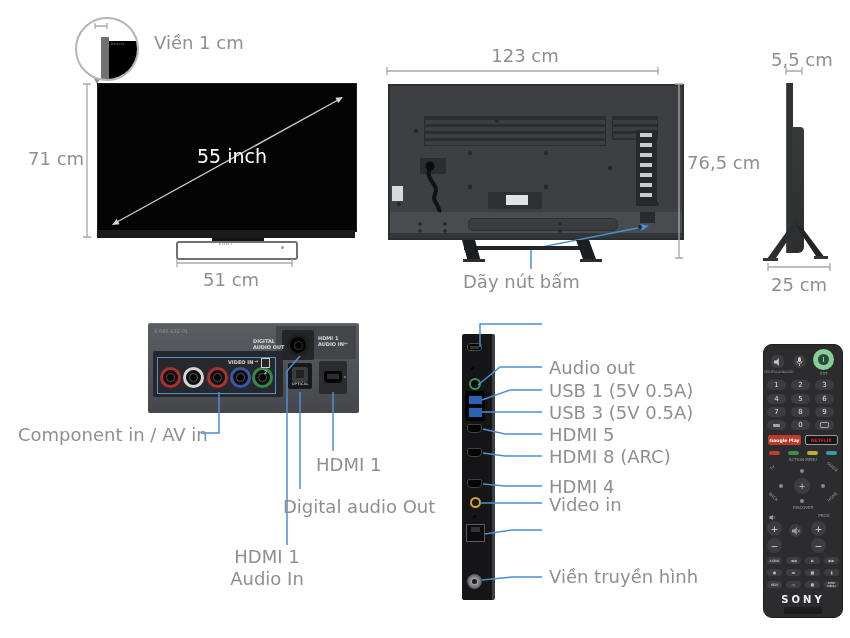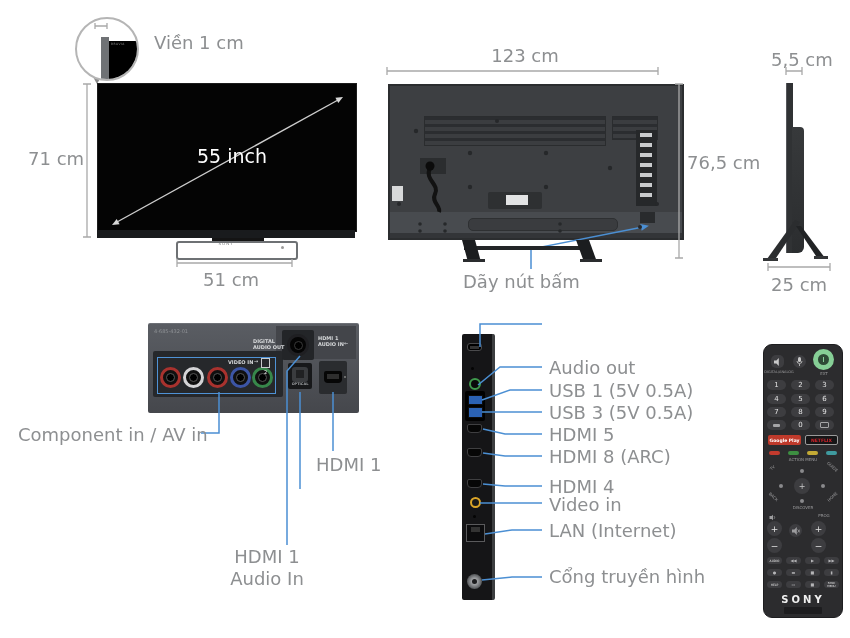--- a/index.html
+++ b/index.html
@@ -114,20 +114,21 @@
     <div class="abs" style="left:171px;top:37px;width:28px;height:33px;background:#2a2c2f;border-radius:2px;">
       <div class="abs" style="left:5px;top:10px;width:18px;height:12px;background:#060606;border-radius:2px 2px 4px 4px;">
         <div class="abs" style="left:3px;top:3px;width:12px;height:5px;background:#2e2e2e;"></div>
       </div>
       <div class="abs" style="left:25px;top:15px;width:2px;height:2px;border-radius:50%;background:#808080;"></div>
     </div>
   </div>
 
   <div class="lab" style="left:18px;top:424px;">Component in / AV in</div>
   <div class="lab" style="left:316px;top:454px;">HDMI 1</div>
+  <div class="lab" style="left:283px;top:496px;width:150px;text-align:right;">Digital audio Out</div>
   <div class="lab" style="left:222px;top:546px;width:90px;text-align:center;">HDMI 1</div>
   <div class="lab" style="left:222px;top:568px;width:90px;text-align:center;">Audio In</div>
 
   <div class="abs" style="left:462px;top:334px;width:30px;height:266px;background:#151517;border-right:3px solid #3c3e40;border-radius:2px;box-sizing:content-box;z-index:1;">
     <div class="port" style="left:5px;top:9px;width:15px;height:8px;background:#000;border:1px solid #4a4a4c;border-radius:3px;">
       <div class="abs" style="left:2px;top:2px;width:9px;height:3px;background:#333;"></div>
     </div>
     <div class="port" style="left:9px;top:33px;width:3px;height:3px;border-radius:50%;background:#040404;"></div>
     <div class="port" style="left:7px;top:44px;width:12px;height:12px;border-radius:50%;background:#0a0a0a;border:2.5px solid #3f9a4d;"></div>
     <div class="port" style="left:3px;top:57px;width:20px;height:30px;background:#000;border-radius:2px;">
@@ -147,22 +148,21 @@
     </div>
   </div>
 
   <div class="lab" style="left:549px;top:357px;">Audio out</div>
   <div class="lab" style="left:549px;top:380px;">USB 1 (5V 0.5A)</div>
   <div class="lab" style="left:549px;top:402px;">USB 3 (5V 0.5A)</div>
   <div class="lab" style="left:549px;top:424px;">HDMI 5</div>
   <div class="lab" style="left:549px;top:446px;">HDMI 8 (ARC)</div>
   <div class="lab" style="left:549px;top:476px;">HDMI 4</div>
   <div class="lab" style="left:549px;top:494px;">Video in</div>
-  <div class="lab" style="left:549px;top:520px;">LAN (Internet)</div>
-  <div class="lab" style="left:549px;top:566px;">Cổng truyền hình</div>
+  <div class="lab" style="left:549px;top:566px;">Viền truyền hình</div>
 
   <div class="abs" style="left:763px;top:344px;width:78px;height:272px;background:#2c2c2e;border:1px solid #1e1e20;border-radius:9px;z-index:2;box-sizing:content-box;">
 
     <div class="rbtn" style="left:7px;top:10px;width:13px;height:13px;">
       <svg width="8" height="8" viewBox="0 0 10 10">
           <polygon points="0,3 3,3 6,0 6,10 3,7 0,7" fill="#c9c9c9"></polygon>
         </svg>
     </div>
     <div class="rbtn" style="left:29px;top:10px;width:13px;height:13px;border-radius:50%;">
       <svg width="7" height="9" viewBox="0 0 7 9">

